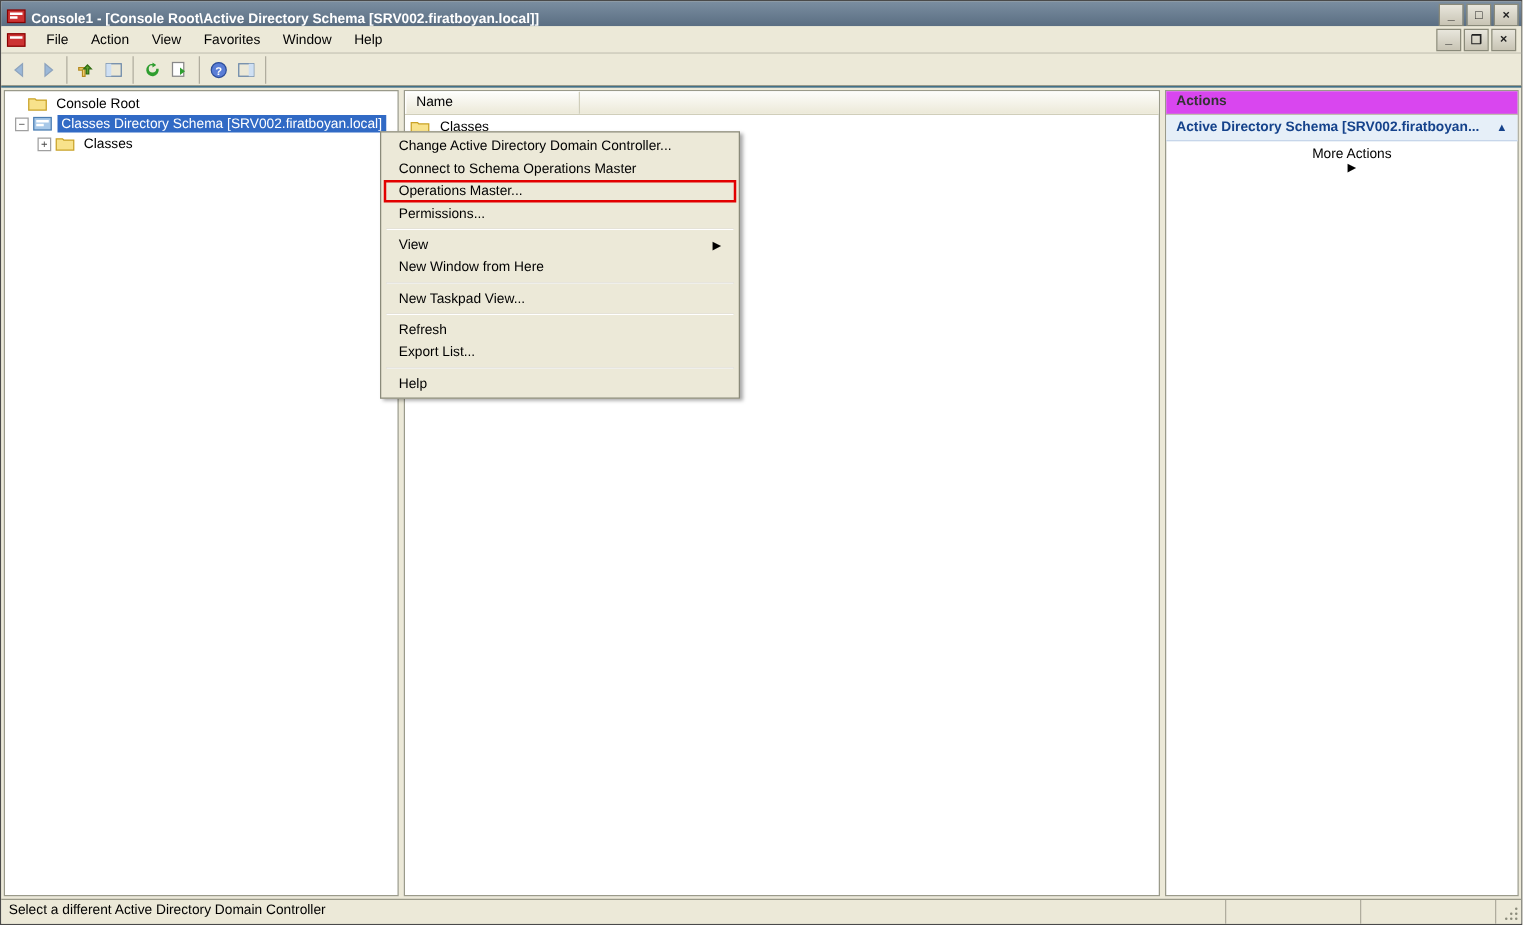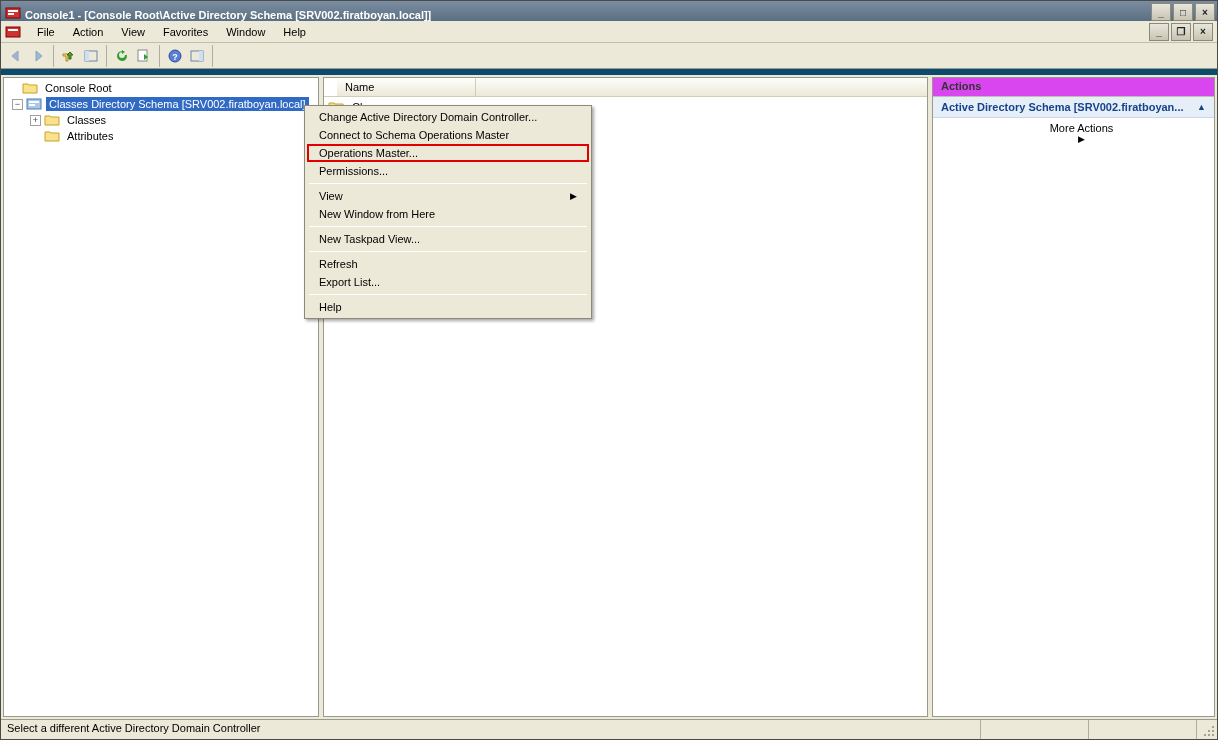--- a/index.html
+++ b/index.html
@@ -17,37 +17,37 @@
   .menubar .mdi-icon { width: 16px; height: 16px; margin-right: 6px; display: inline-flex; align-items: center; justify-content: center; }
   .menubar .menu-item { padding: 2px 8px; cursor: default; }
   .menubar .mdi-controls { margin-left: auto; display: flex; gap: 2px; }
   
   .toolbar { height: 26px; background: #ece9d8; border-bottom: 1px solid #9a9a8a; display: flex; align-items: center; padding: 0 4px; gap: 0; }
   .tool-group { display: flex; align-items: center; gap: 0; padding: 0 4px; border-right: 1px solid #b0ad9e; height: 22px; }
   .tool-group:first-child{padding-left:0;}
   .tbtn { width: 22px; height: 22px; display: inline-flex; align-items: center; justify-content: center; border: 1px solid transparent; }
   .tbtn.disabled { opacity: 0.45; }
   
-  .body { flex: 1; display: flex; border-top: 6px solid #0c4a6e; padding: 2px; gap: 4px; background: #ece9d8; min-height: 0; }
+  .body { flex: 1; display: flex; border-top: 1px solid #0c4a6e; padding: 2px; gap: 4px; background: #ece9d8; min-height: 0; }
   .pane { background: #fff; border: 1px solid #9a9a8a; display: flex; flex-direction: column; min-height: 0; }
   .tree-pane { width: 316px; }
   .list-pane { flex: 1; }
   .actions-pane { width: 283px; }
   
   .tree { padding: 2px 0; overflow: auto; }
   .tree-row { display: flex; align-items: center; height: 16px; white-space: nowrap; }
   .tree-indent { display:inline-block; }
   .expander { width: 11px; height: 11px; border: 1px solid #a0a0a0; background: #fff; display: inline-flex; align-items: center; justify-content: center; font-size: 9px; line-height: 9px; margin-right: 3px; color:#4a4a4a; cursor:default; }
   .expander.empty { border:none; background:transparent; }
   .folder-icon { width: 16px; height: 14px; margin-right: 4px; display: inline-flex; align-items: center; justify-content: center; }
   .tree-label { padding: 1px 3px; }
   .tree-label.selected { background: #316ac5; color: #fff; }
   
   .list-header { height: 19px; display: flex; border-bottom: 1px solid #d0ceba; }
-  .col-header { padding: 2px 8px; border-right: 1px solid #d0ceba; border-top:1px solid #fff; border-left:1px solid #fff; background: linear-gradient(to bottom,#fdfdfb,#ece9d8); flex: 0 0 140px; margin-left: 12px; }
+  .col-header { padding: 2px 8px; border-right: 1px solid #d0ceba; border-top:1px solid #fff; border-left:1px solid #fff; background: linear-gradient(to bottom,#fdfdfb,#ece9d8); flex: 0 0 140px; }
   .col-fill{flex:1;background: linear-gradient(to bottom,#fdfdfb,#ece9d8);}
   .list-body { padding: 2px 4px; overflow: auto; flex: 1; }
   .list-row { display: flex; align-items: center; height: 16px; gap: 4px; }
   
   .actions-header { height: 19px; padding: 2px 8px; font-weight: bold; color: #333; background: #d946ef; border-bottom: 1px solid #c0beb0; }
   .actions-group-hdr { margin: 0; padding: 4px 8px; background: #e6eff8; color: #15428b; border-bottom: 1px solid #c7d6ea; display: flex; align-items: center; justify-content: space-between; font-weight:bold;}
   .actions-item { padding: 4px 8px 4px 24px; display: flex; align-items: center; justify-content: space-between; flex-direction: column; }
   
   .context-menu { position: absolute; top: 104px; left: 303px; width: 288px; background: #ece9d8; border: 1px solid #8a8a7a; box-shadow: 2px 2px 3px rgba(0,0,0,0.35); padding: 2px; z-index: 10; }
   .cm-item { padding: 3px 12px 3px 12px; display: flex; align-items: center; justify-content: space-between; cursor: default; }
@@ -187,30 +187,20 @@
         <div class="tree-row">
           <span class="tree-indent" style="width:26px"></span>
           <span class="expander">+</span>
           <span class="folder-icon">
               <svg width="16" height="14" viewBox="0 0 16 14">
                 <path d="M1 3h5l1 1h8v8H1z" fill="#f8e28b" stroke="#c9a227"></path>
               </svg>
             </span>
           <span class="tree-label">Classes</span>
         </div>
-        <div class="tree-row">
-          <span class="tree-indent" style="width:26px"></span>
-          <span class="expander empty"></span>
-          <span class="folder-icon">
-              <svg width="16" height="14" viewBox="0 0 16 14">
-                <path d="M1 3h5l1 1h8v8H1z" fill="#f8e28b" stroke="#c9a227"></path>
-              </svg>
-            </span>
-          <span class="tree-label">Attributes</span>
-        </div>
       </div>
     </div>
 
     <div class="pane list-pane">
       <div class="list-header">
         <div class="col-header">Name</div>
         <div class="col-fill"></div>
       </div>
       <div class="list-body">
         <div class="list-row">

